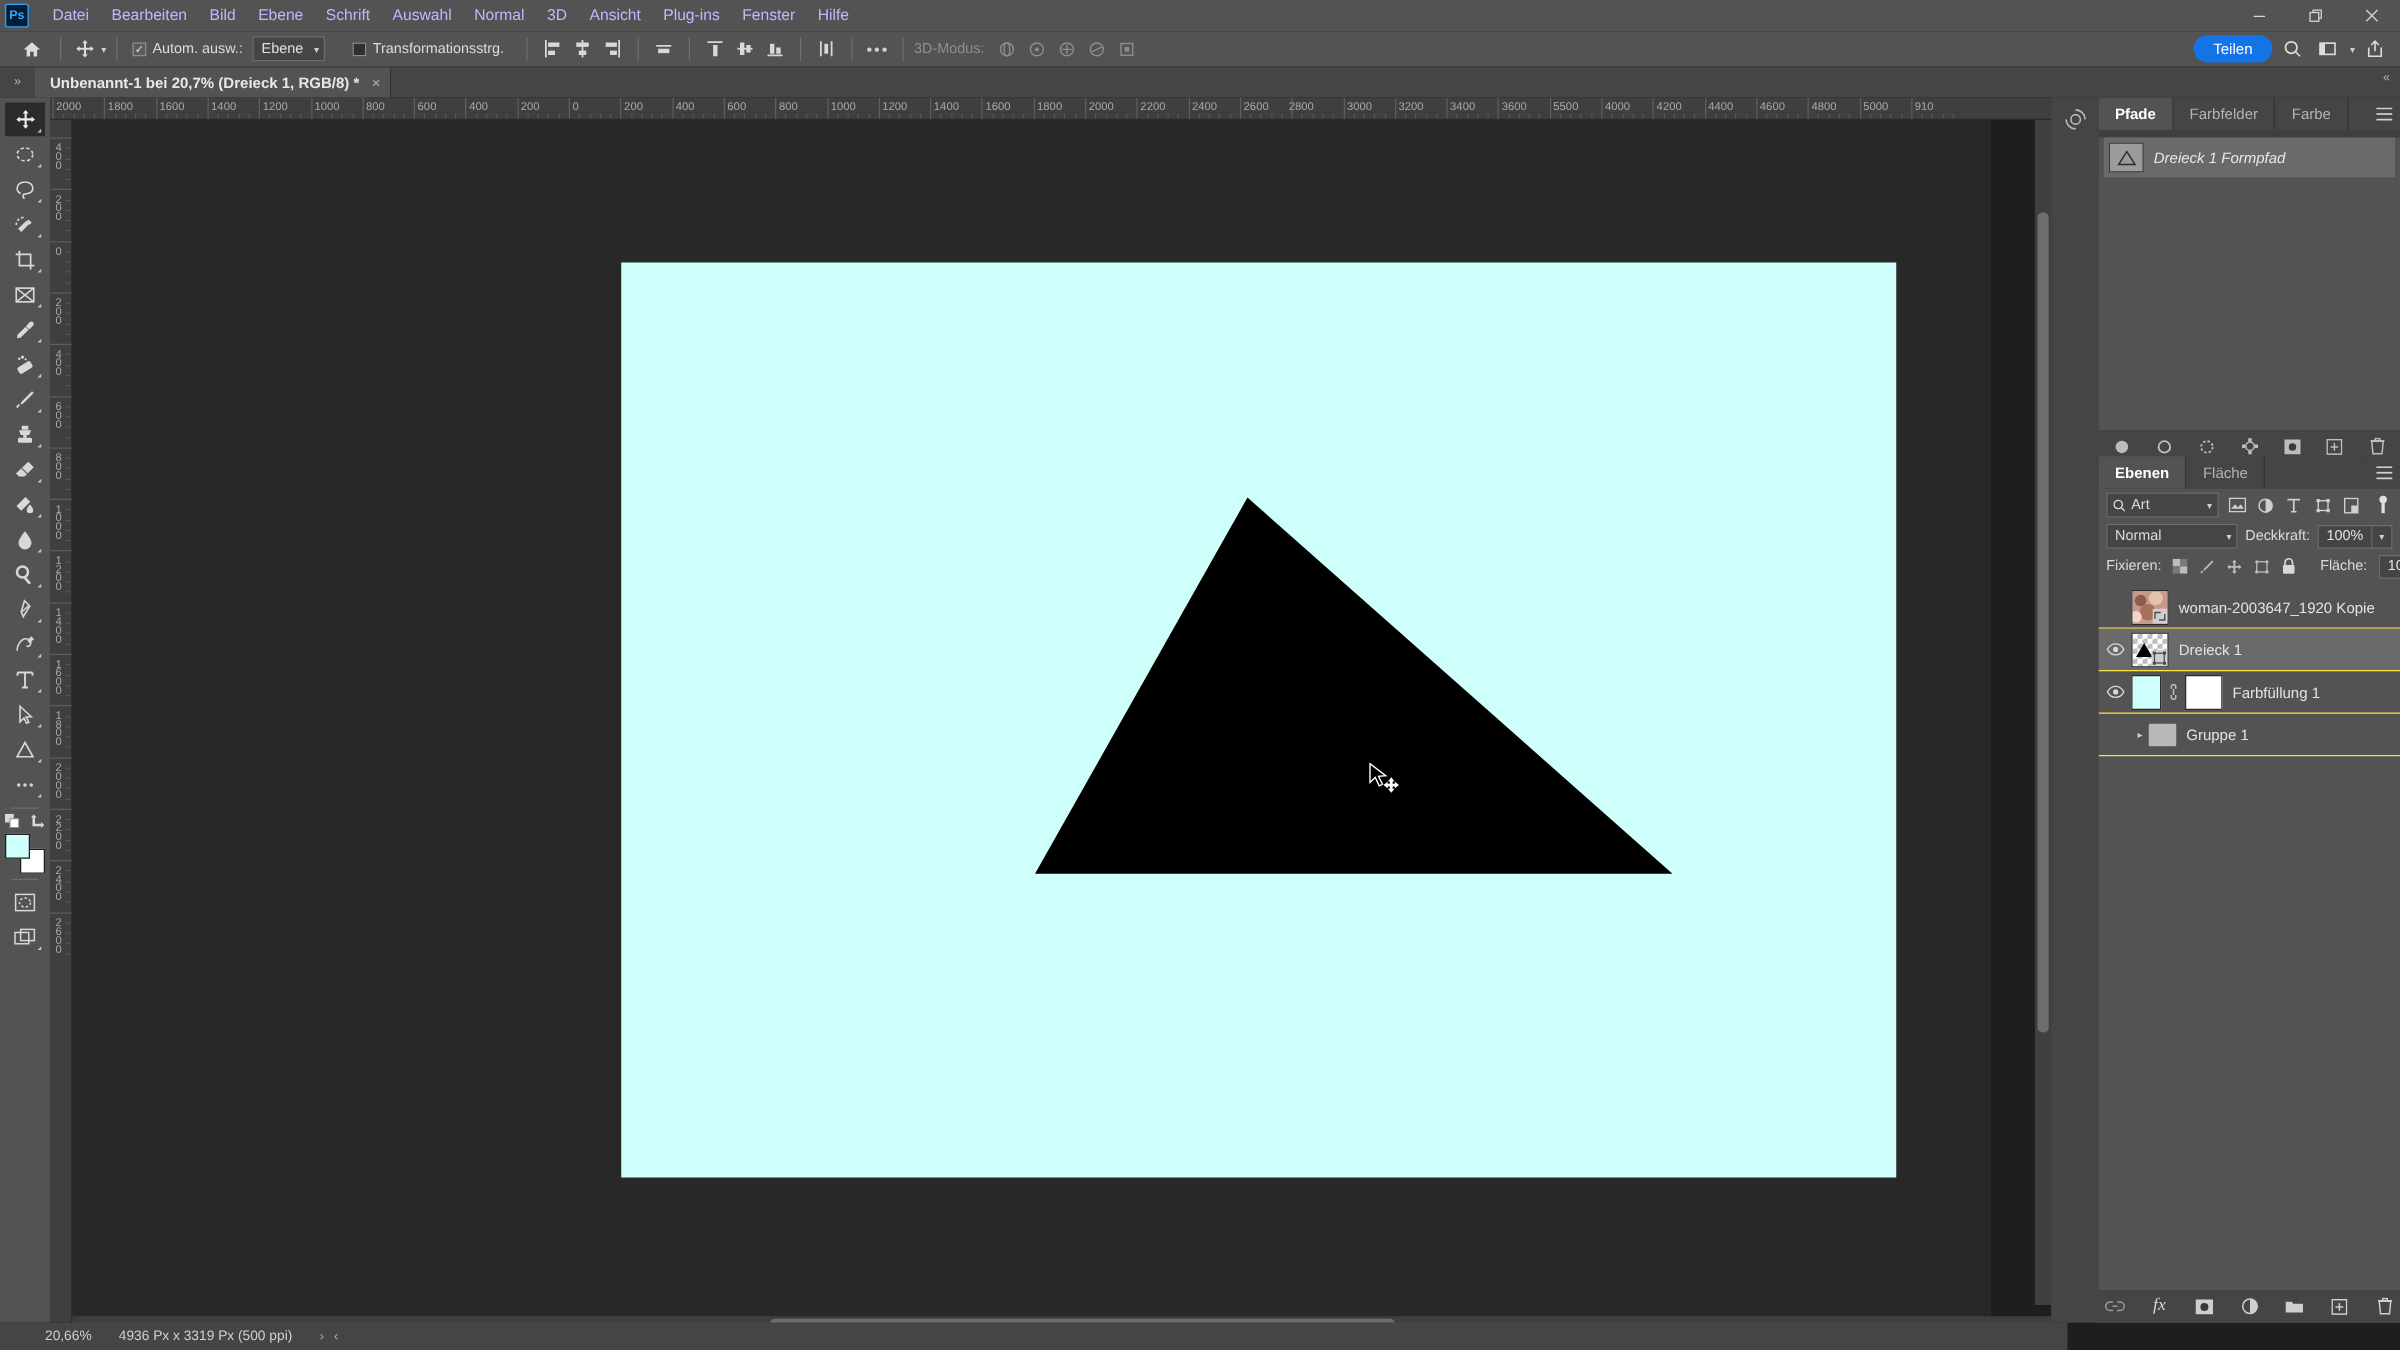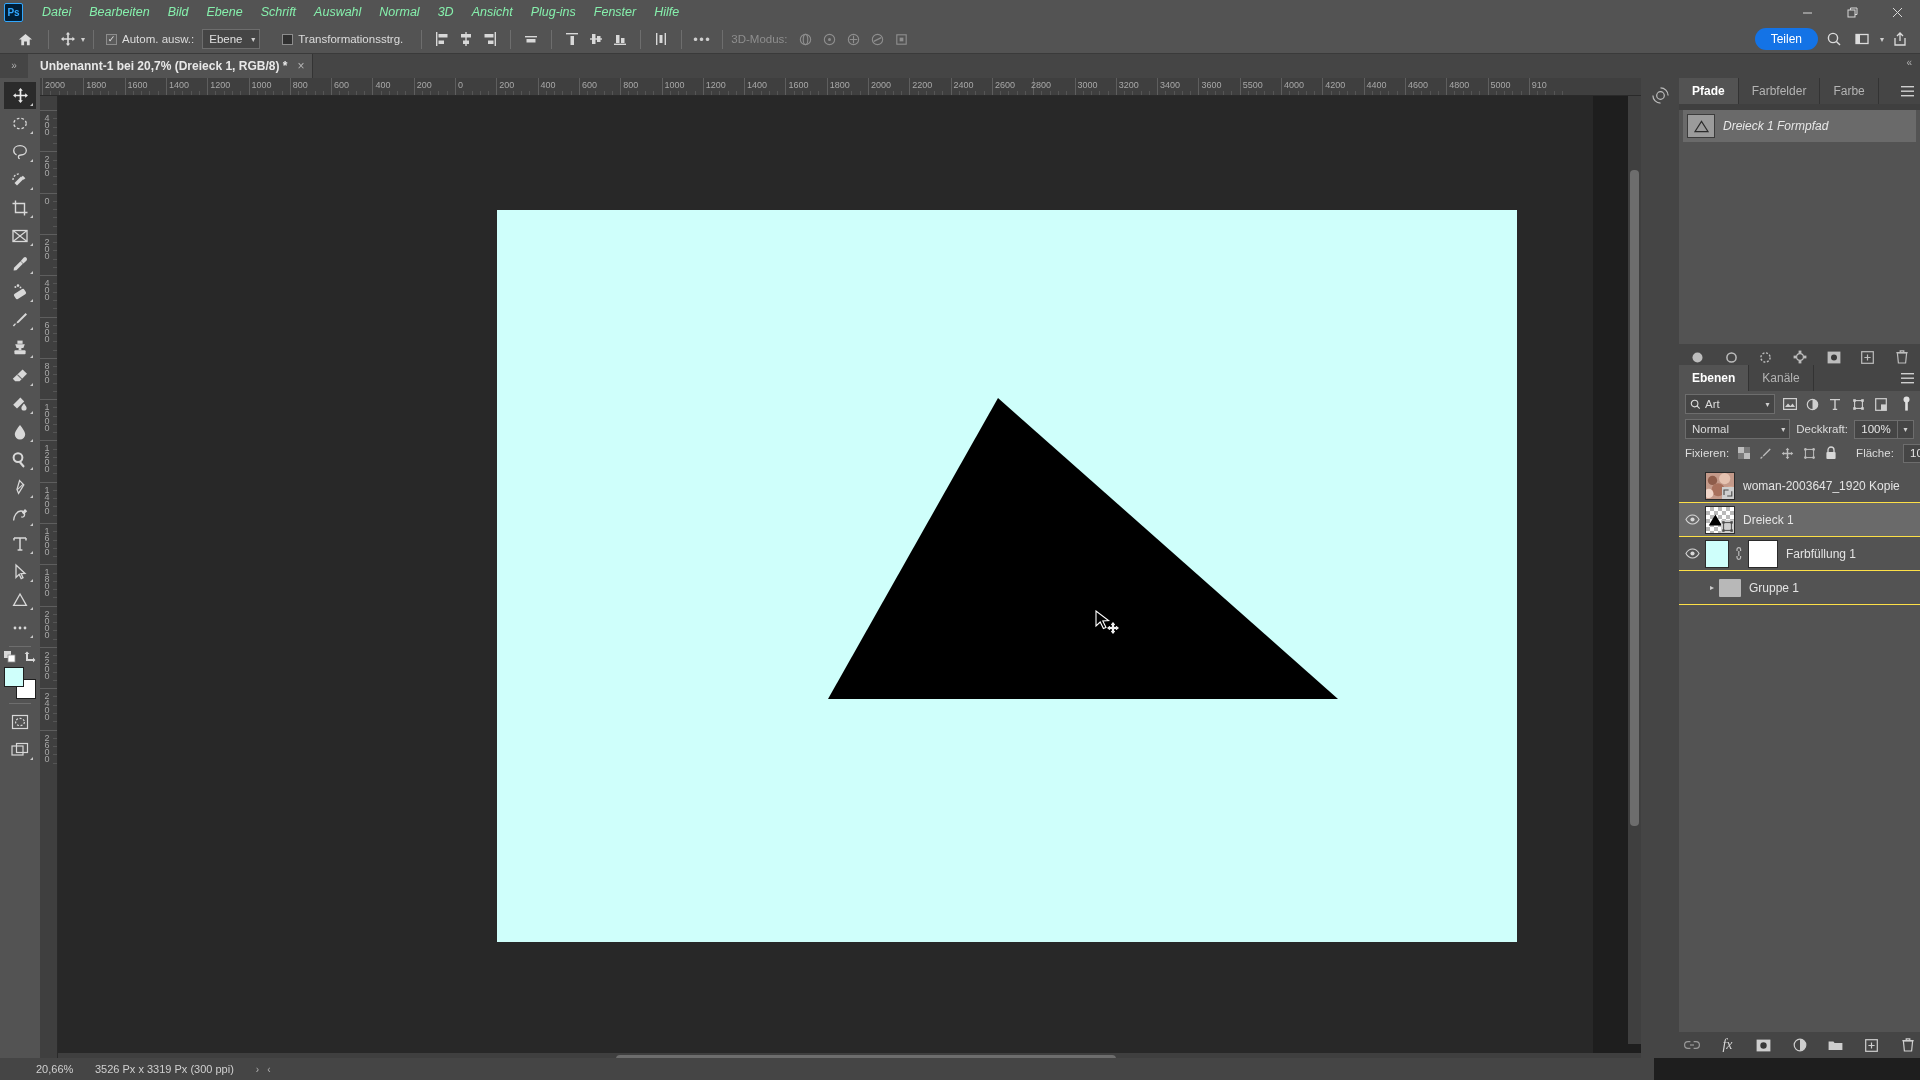--- a/index.html
+++ b/index.html
@@ -17,21 +17,21 @@
     background:#535353; display:flex; align-items:center;
   }
   .ps-logo {
     width:19px; height:19px; margin-left:4px; margin-right:10px;
     background:#001e36; border:1px solid #31a8ff; border-radius:2px;
     color:#31a8ff; font-size:10px; font-weight:bold;
     display:flex; align-items:center; justify-content:center;
   }
   .menu-item {
     padding:0 9px; height:25px; line-height:25px;
-    color:#86efac; font-size:12.5px; cursor:default; white-space:nowrap;font-style:italic;
+    color:#c4b5fd; font-size:12.5px; cursor:default; white-space:nowrap;
   }
   .win-ctrls { position:absolute; right:0; top:0; display:flex; height:25px; }
   .win-btn { width:45px; height:25px; display:flex; align-items:center;
     justify-content:center; color:#d8d8d8; font-size:12px; }
 
   
   .optionsbar {
     position:absolute; left:0; top:25px; width:1920px; height:29px;
     background:#535353; display:flex; align-items:center;
     border-bottom:1px solid #3a3a3a;
@@ -885,21 +885,21 @@
 
   <div class="vscroll" style="right:279px;">
     <div class="vscroll-thumb"></div>
   </div>
   <div class="hscroll">
     <div class="hscroll-thumb"></div>
   </div>
 
   <div class="statusbar">
     <div class="st-zoom">20,66%</div>
-    <div class="st-size">3526 Px x 3319 Px (300 ppi)</div>
+    <div class="st-size">4936 Px x 3319 Px (500 ppi)</div>
     <div class="st-arrow">›</div>
     <div class="st-arrow">‹</div>
   </div>
 
   <div class="dock">
     <div class="dock-rail">
       <div class="rail-icon">
         <svg width="19" height="19" viewBox="0 0 20 20">
             <circle cx="10" cy="10" r="4" fill="none" stroke="#bdbdbd" stroke-width="1.3"></circle>
             <path d="M10 2 C14.4 2 18 5.6 18 10" fill="none" stroke="#bdbdbd" stroke-width="1.3"></path>
@@ -974,21 +974,21 @@
                 <path d="M0.4 2.6 L11.6 2.6 M4.2 2.6 L4.2 0.8 L7.8 0.8 L7.8 2.6" stroke="#bdbdbd" stroke-width="1.2" fill="none"></path>
               </svg>
             </div>
         </div>
       </div>
     </div>
 
     <div style="position:absolute; left:38px; top:287px; width:241px; bottom:0;">
       <div class="panel-tabs">
         <div class="ptab active">Ebenen</div>
-        <div class="ptab">Kanäle</div>
+        <div class="ptab">Fläche</div>
         <div class="ptab-filler"></div>
         <div class="ptab-menu">
           <svg width="13" height="11" viewBox="0 0 13 11">
               <rect y="0" width="13" height="1.4" fill="#cfcfcf"></rect>
               <rect y="4.5" width="13" height="1.4" fill="#cfcfcf"></rect>
               <rect y="9" width="13" height="1.4" fill="#cfcfcf"></rect>
             </svg>
         </div>
       </div>
 

